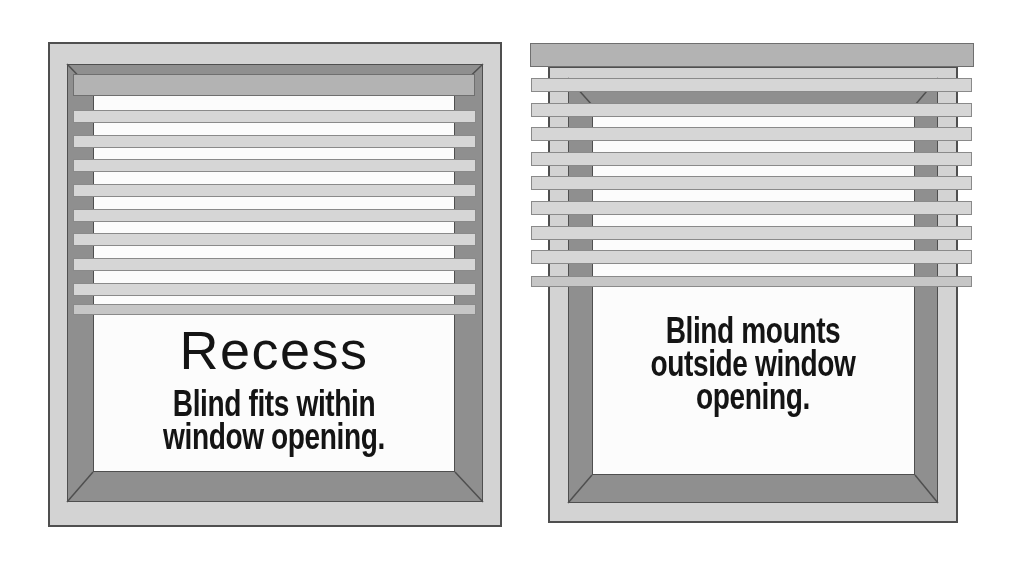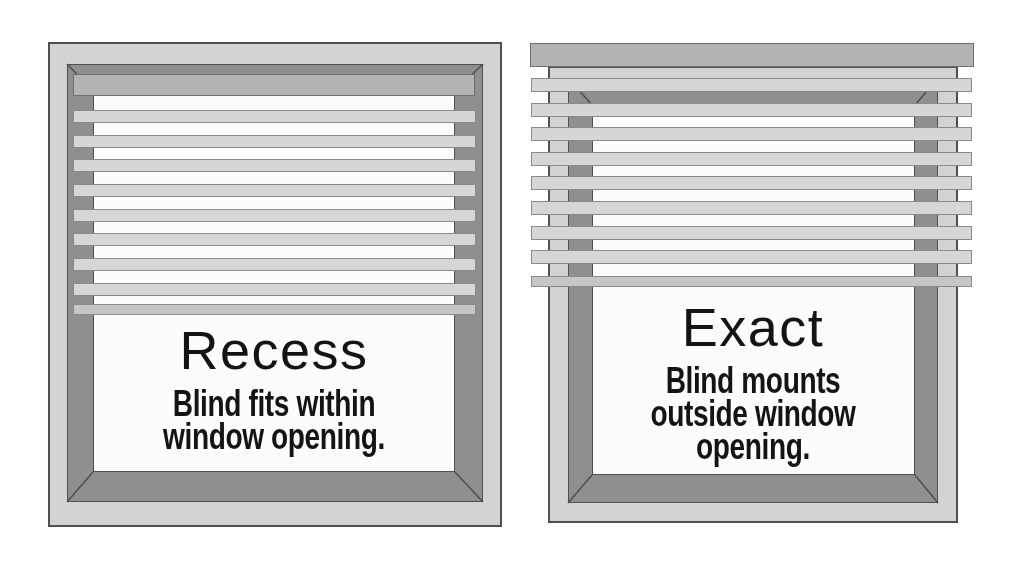--- a/index.html
+++ b/index.html
@@ -98,21 +98,20 @@
     <div class="slat"></div>
         <div class="slat"></div>
         <div class="slat"></div>
         <div class="slat"></div>
         <div class="slat"></div>
         <div class="slat"></div>
         <div class="slat"></div>
       </div>
     <div class="abs bottomrail"></div>
     <div class="abs label">
-      <div class="title">Exact</div>
       <div class="caption">
         <span>Blind mounts</span>
         <span>outside window</span>
         <span>opening.</span>
       </div>
     </div>
   </section>
 
 </div>
 

